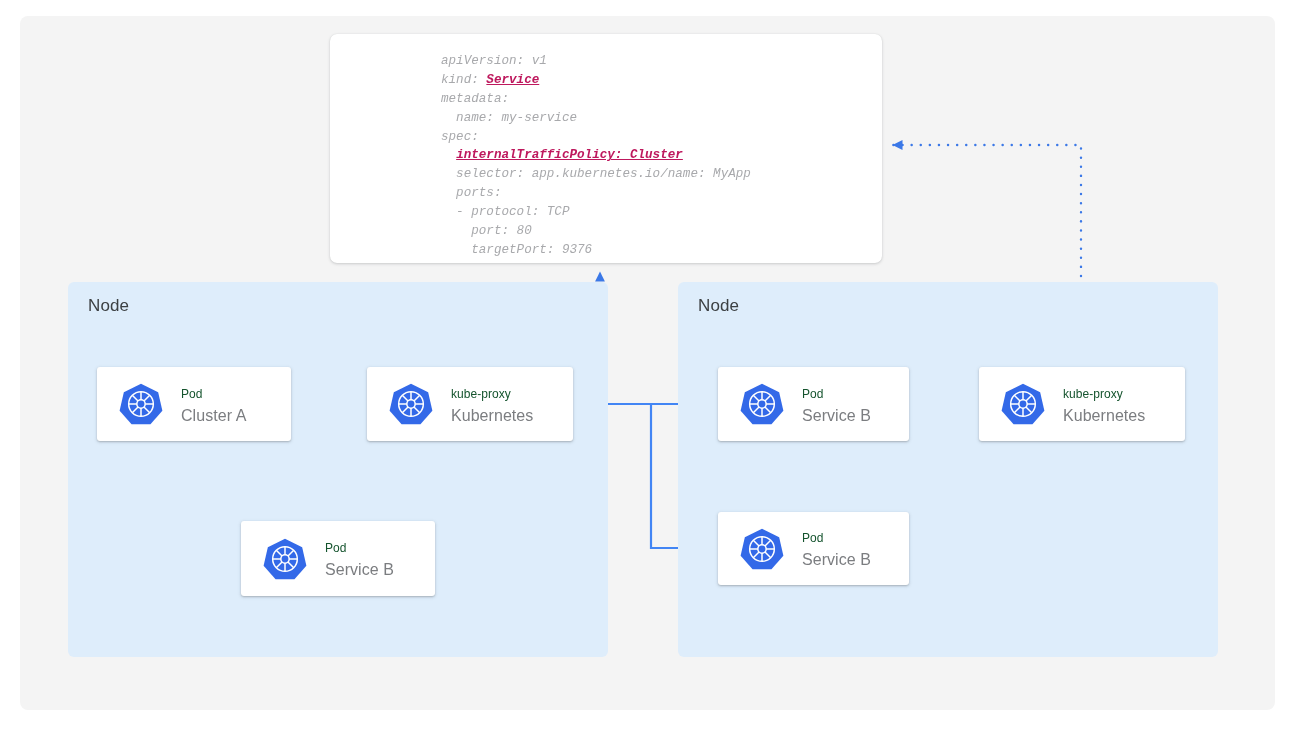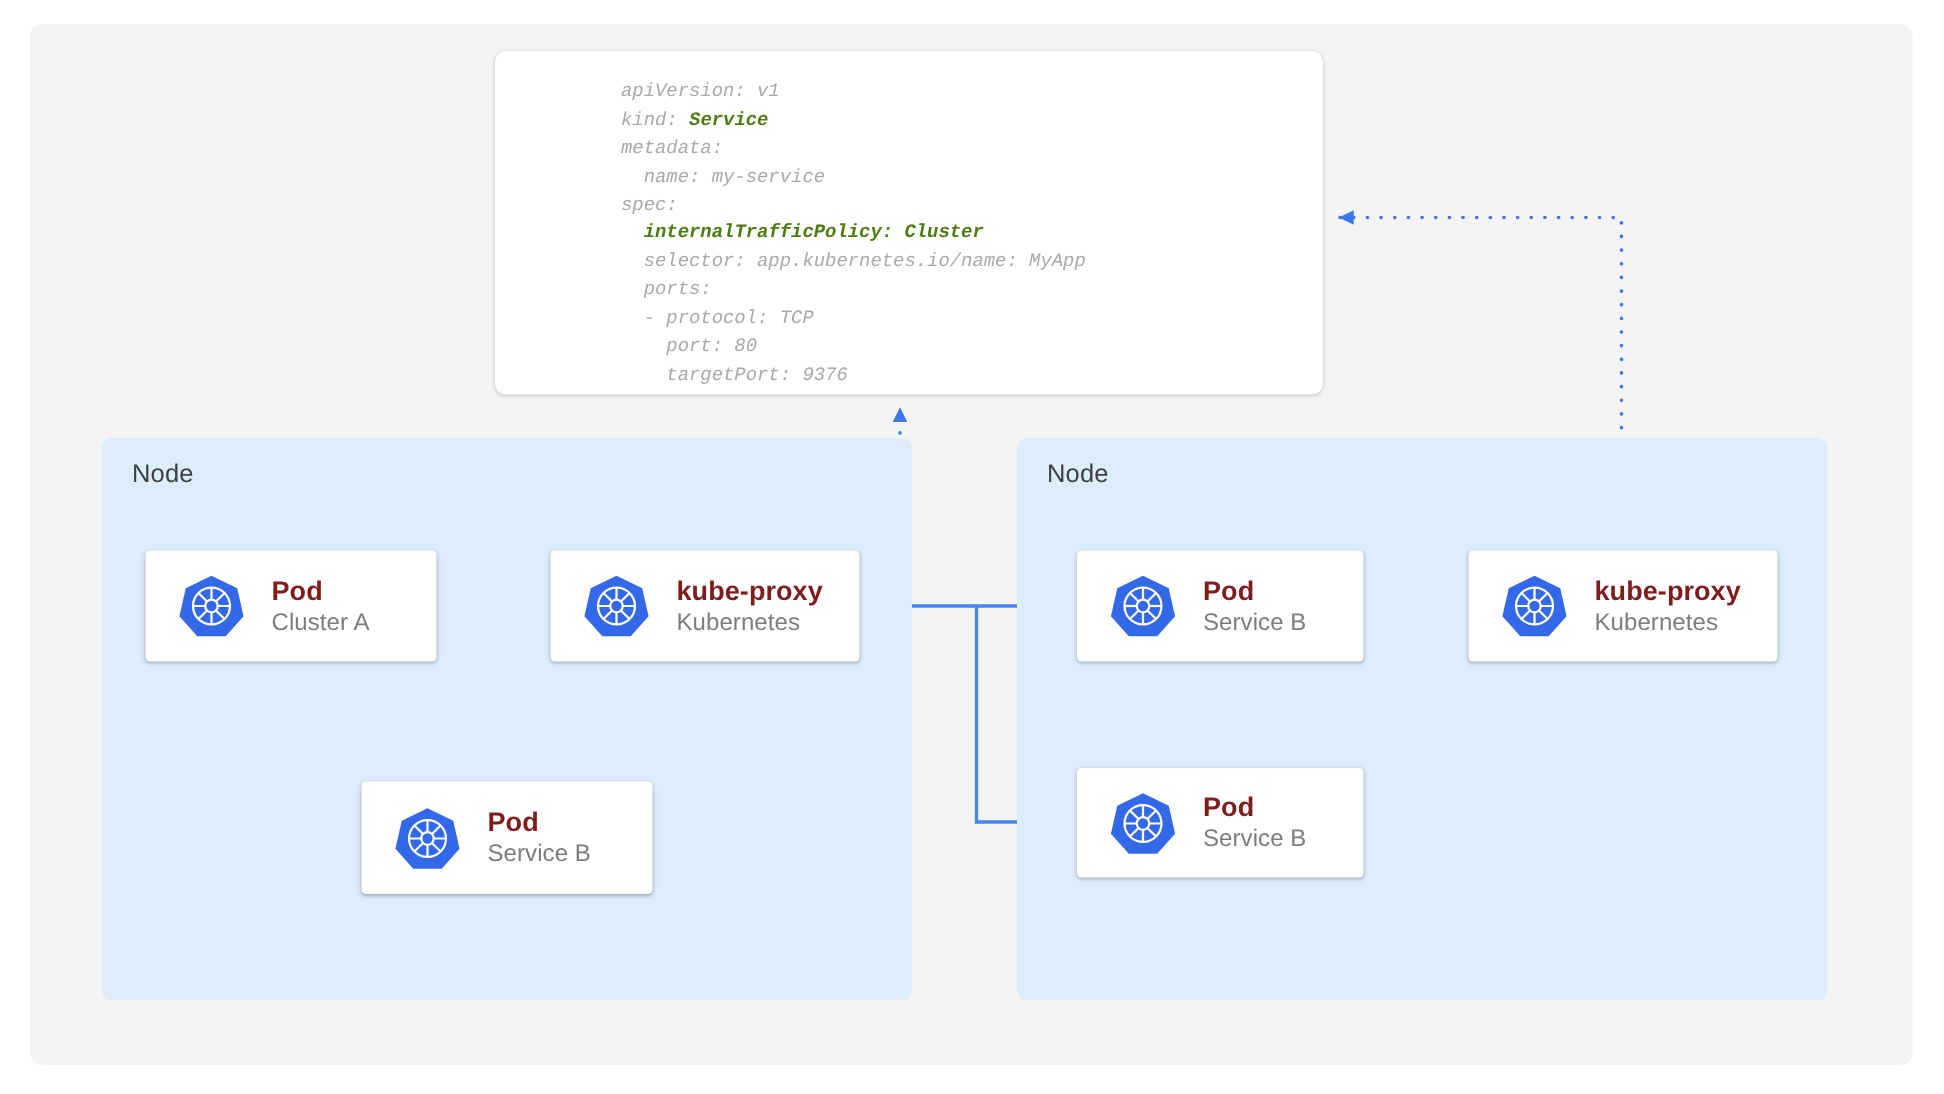--- a/index.html
+++ b/index.html
@@ -39,21 +39,20 @@
     width: 1296px;
     height: 729px;
     pointer-events: none;
   }
 
   
   .node-box {
     position: absolute;
     background: #deedfb;
     border-radius: 6px;
-    margin-top: 10px;
   }
   .node-box.left  { left: 68px;  top: 282px; width: 540px; height: 375px; }
   .node-box.right { left: 678px; top: 282px; width: 540px; height: 375px; }
 
   .node-label {
     position: absolute;
     left: 20px;
     top: 14px;
     font-size: 17px;
     color: #3c4043;
@@ -76,24 +75,25 @@
     position: absolute;
     left: 84px;
     top: 18px;
     font-family: "Liberation Mono", "DejaVu Sans Mono", monospace;
     font-size: 12.6px;
     line-height: 18.9px;
     font-style: italic;
     color: #a8a9ac;
     white-space: pre;
   }
-  .yaml-line { display: block; height: 18.9px; }
+  .yaml-line { display: block; height: 18.9px; margin-left: 27px; }
   .yaml-line .em {
     font-weight: bold;
-    color: #4d7c0f;
+    color: #be185d;
+    text-decoration: underline;
   }
 
   
   .card {
     position: absolute;
     background: #ffffff;
     border-radius: 3px;
     box-shadow: 0 1px 2px rgba(60,64,67,0.28), 0 1px 4px rgba(60,64,67,0.12);
     display: flex;
     align-items: center;
@@ -105,25 +105,24 @@
     flex: 0 0 44px;
     margin-left: 22px;
   }
   .card .card-text {
     margin-left: 18px;
     display: flex;
     flex-direction: column;
     justify-content: center;
   }
   .card .card-title {
-    font-size: 18px;
-    color: #7f1d1d;
+    font-size: 12px;
+    color: #14532d;
     line-height: 22px;
     letter-spacing: 0.05px;
-    font-weight: bold;
   }
   .card .card-sub {
     font-size: 16px;
     color: #7b7d80;
     line-height: 21px;
     letter-spacing: 0.05px;
   }
 
   
   .card.pod-a        { left: 97px;  top: 367px; width: 194px; height: 74px; }

